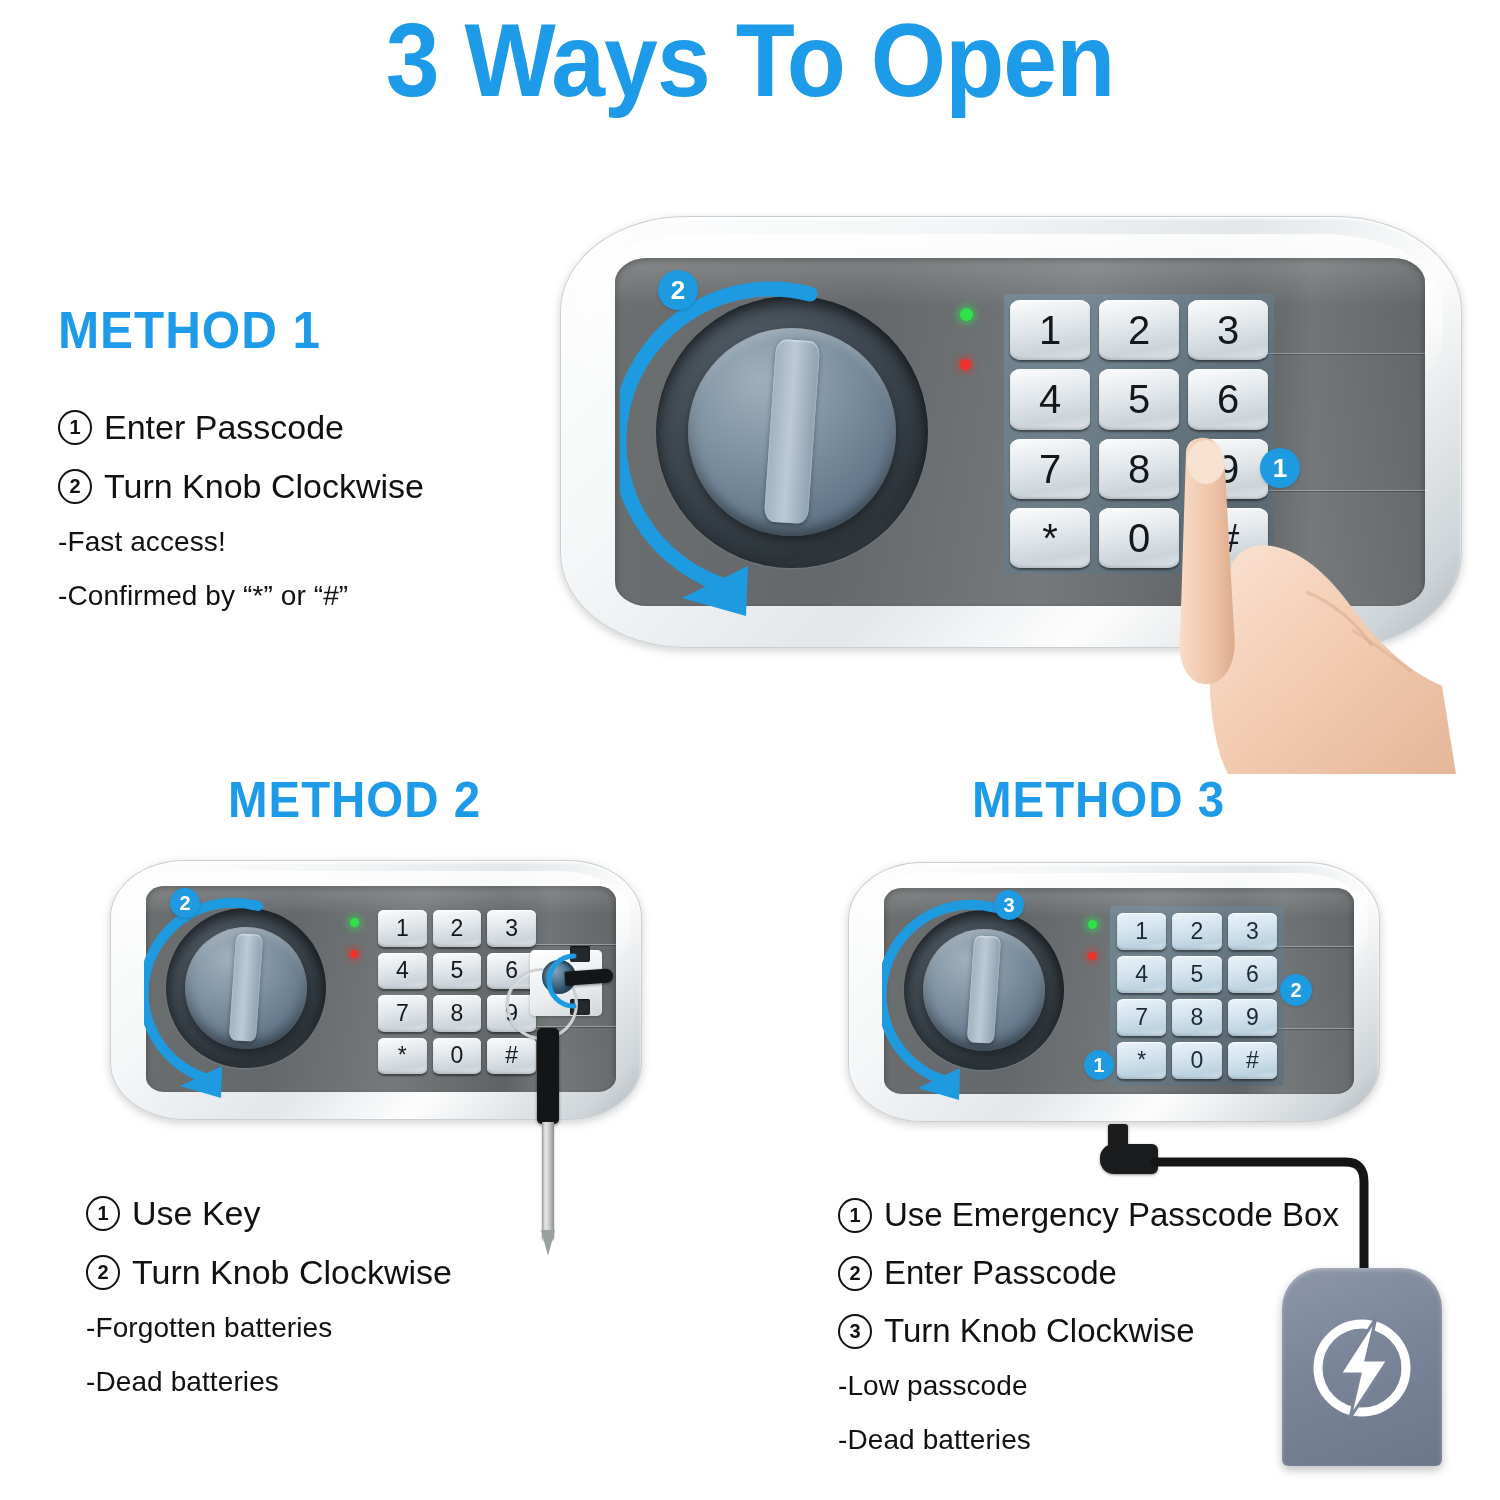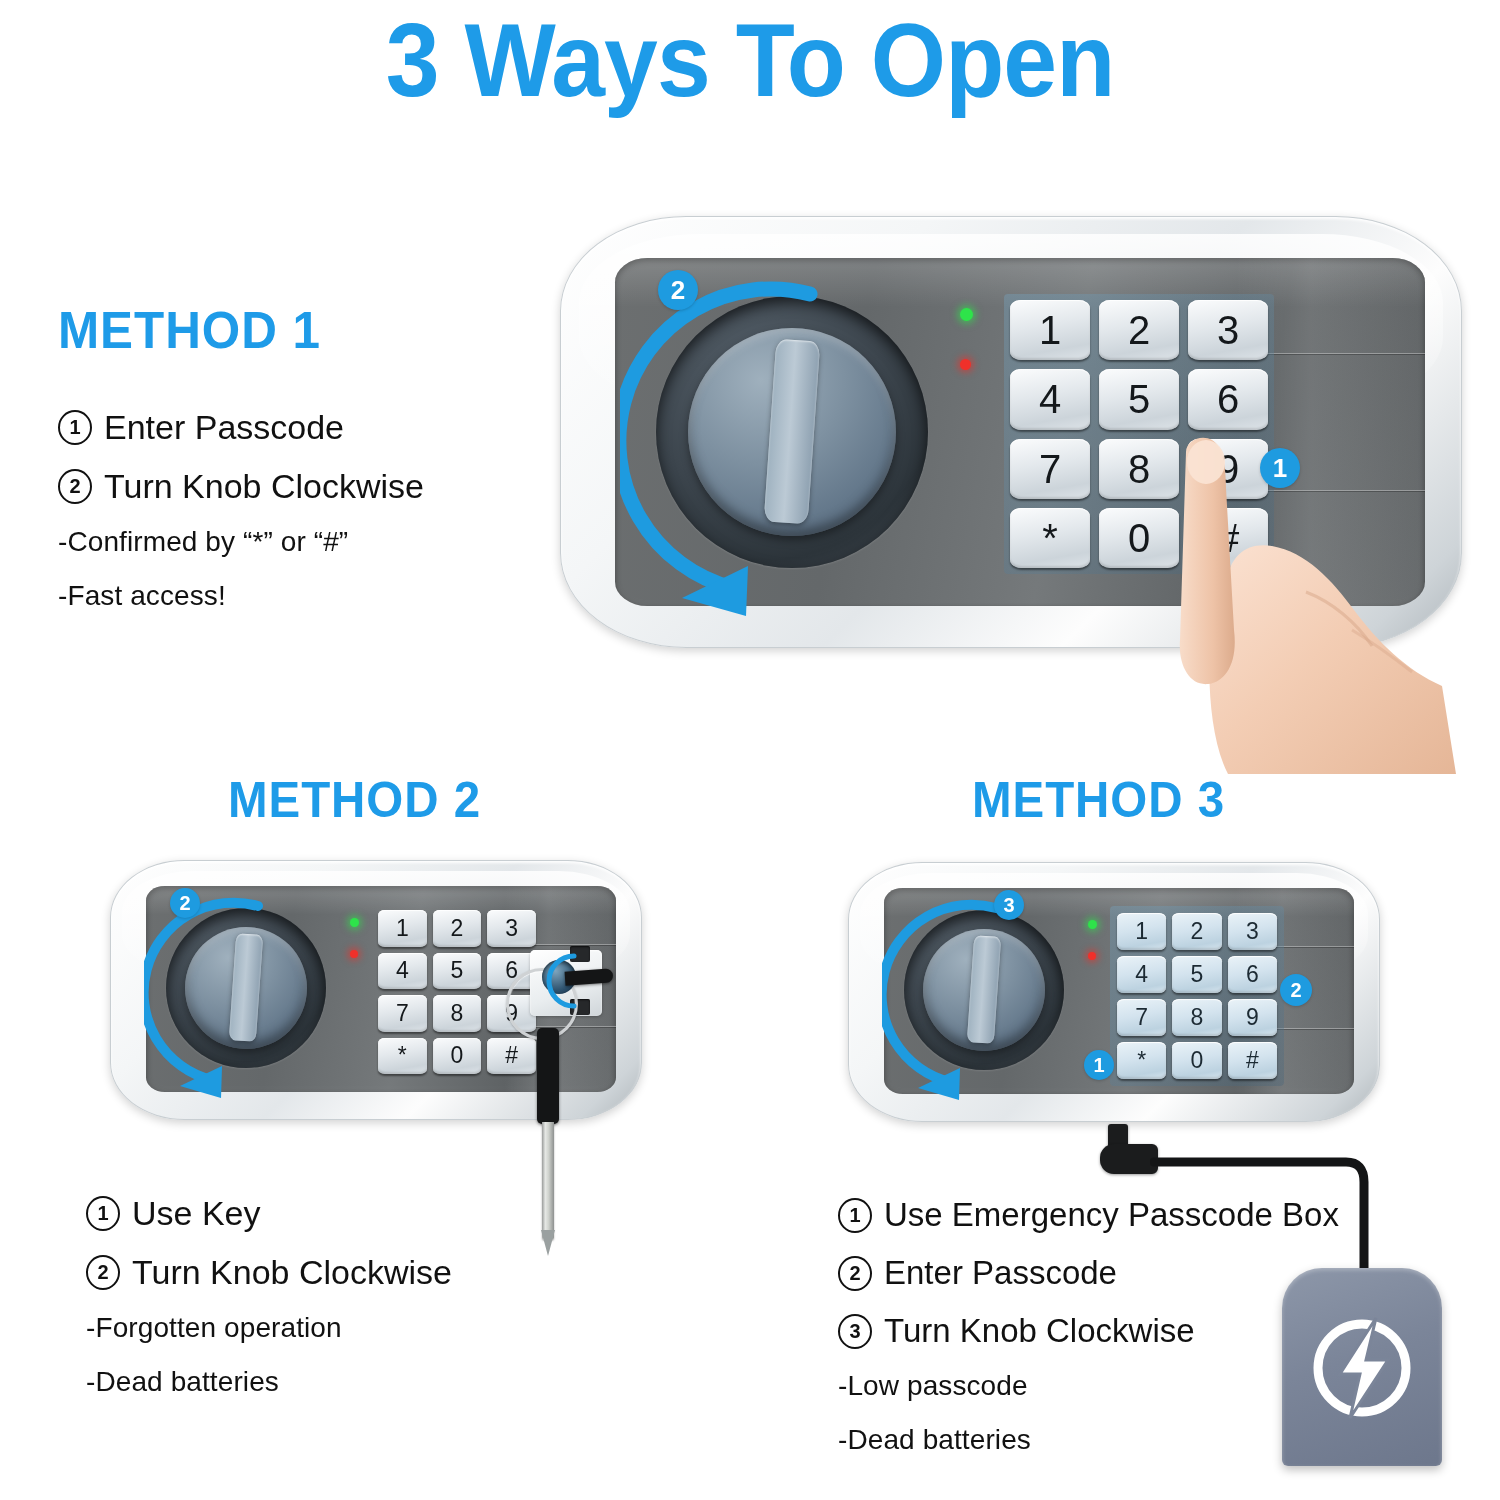--- a/index.html
+++ b/index.html
@@ -225,22 +225,22 @@
 
   <div class="instr" id="instr1">
     <div class="step">
       <span class="circnum">1</span>
       <span>Enter Passcode</span>
     </div>
     <div class="step">
       <span class="circnum">2</span>
       <span>Turn Knob Clockwise</span>
     </div>
+    <div class="bullet">-Fast access!</div>
     <div class="bullet">-Confirmed by “*” or “#”</div>
-    <div class="bullet">-Fast access!</div>
   </div>
 
   <div class="safe" id="safe1" style="left:560px;top:216px;width:900px;height:430px;">
     <div class="bezel"></div>
     <div class="face" style="left:55px;top:42px;width:810px;height:348px;">
       <div class="doorshade" style="width:190px;"></div>
       <div class="seam" style="top:95px;width:190px;"></div>
       <div class="seam" style="top:232px;width:190px;"></div>
     </div>
 
@@ -364,21 +364,21 @@
 
   <div class="instr" id="instr2">
     <div class="step">
       <span class="circnum">1</span>
       <span>Use Key</span>
     </div>
     <div class="step">
       <span class="circnum">2</span>
       <span>Turn Knob Clockwise</span>
     </div>
-    <div class="bullet">-Forgotten operation</div>
+    <div class="bullet">-Forgotten batteries</div>
     <div class="bullet">-Dead batteries</div>
   </div>
 
   <div class="m-head" id="head3">METHOD 3</div>
 
   <div class="safe" id="safe3" style="left:848px;top:862px;width:530px;height:258px;">
     <div class="bezel"></div>
     <div class="face" style="left:36px;top:26px;width:470px;height:206px;">
       <div class="doorshade" style="width:120px;"></div>
       <div class="seam" style="top:58px;width:120px;"></div>

